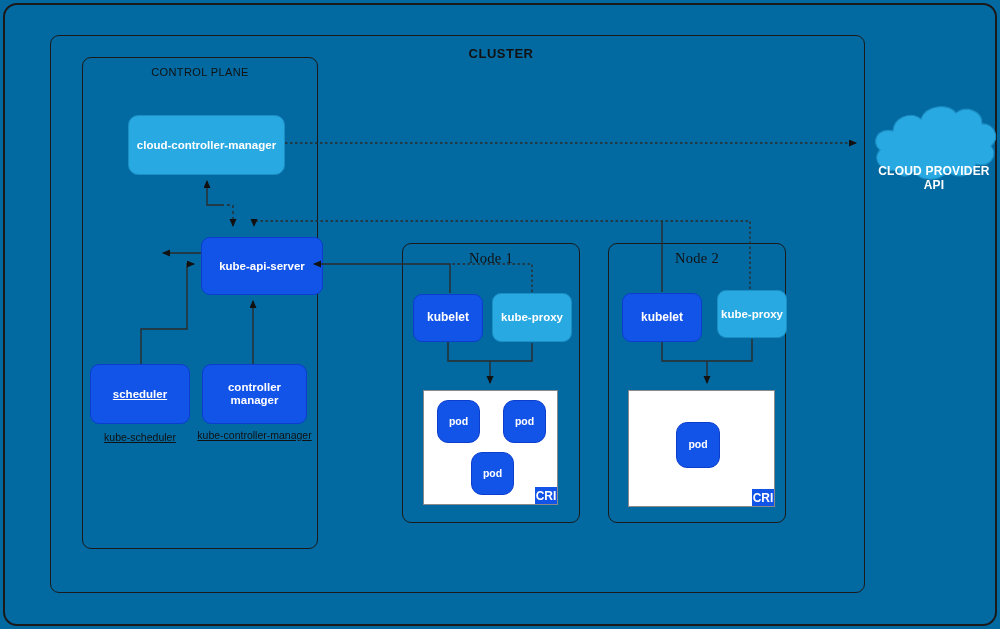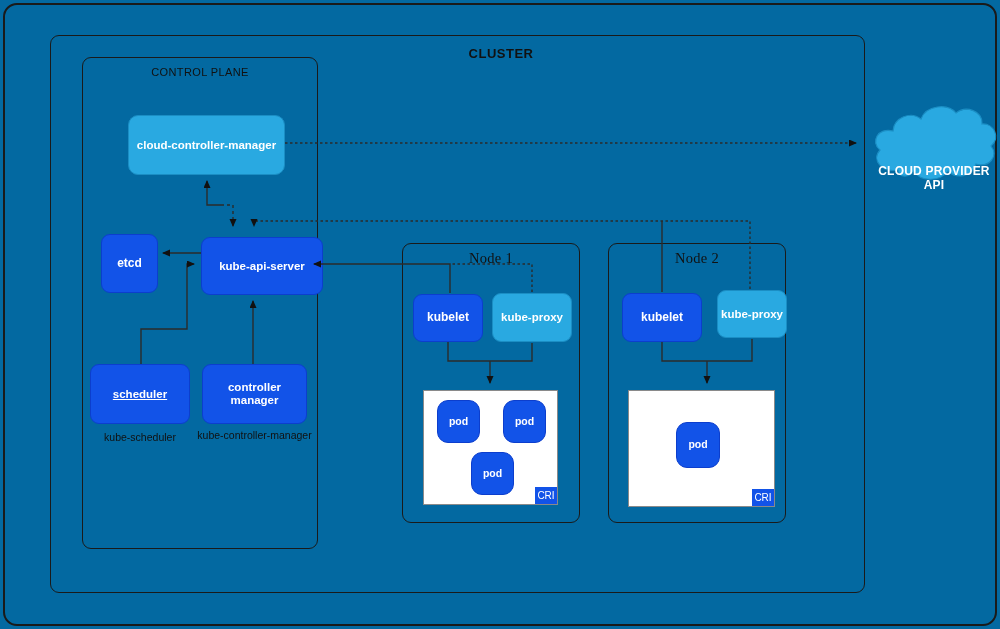--- a/index.html
+++ b/index.html
@@ -23,23 +23,23 @@
     position:absolute;display:flex;align-items:center;justify-content:center;
     border-radius:9px;color:#fff;font-weight:bold;font-size:11.5px;
     box-sizing:border-box;text-align:center;line-height:1.1;
   }
   .dark{background:#1253E8;border:1px solid #0c3ecd;}
   .light{background:#29A9E1;border:1px solid #1b8ec4;}
   .pod{border-radius:11px;font-size:10.5px;}
   .pods-wrap{border:1.2px solid #8a8a8a;box-sizing:border-box;background:#fff;}
   .cri{
     position:absolute;display:flex;align-items:center;justify-content:center;
-    background:#1253E8;color:#fff;font-weight:normal;font-size:10px;
+    background:#1253E8;color:#fff;font-weight:bold;font-size:12px;
   }
-  .caption{position:absolute;font-size:10.5px;color:#111;text-align:center;}
+  .caption{position:absolute;font-size:10.5px;color:#111;text-align:center;text-decoration:underline;}
   .cloud-label{
     position:absolute;color:#fff;font-weight:bold;font-size:12px;letter-spacing:.2px;
     text-align:center;width:100%;top:42px;margin-top:24px;
   }
   svg.overlay{position:absolute;left:0;top:0;pointer-events:none;}
 </style>
 </head>
 <body>
 
 <div class="stage">
@@ -49,21 +49,20 @@
   <div class="abs container" style="left:50px;top:35px;width:815px;height:558px;">
     <div class="container-title cluster-title" style="top:10px;left:370px;right:auto;width:160px;">CLUSTER</div>
   </div>
 
   <div class="abs container" style="left:82px;top:57px;width:236px;height:492px;">
     <div class="container-title">CONTROL PLANE</div>
   </div>
 
   <div class="box light" style="left:128px;top:115px;width:157px;height:60px;border-radius:10px;">cloud-controller-manager</div>
 
-  <div class="box dark" style="left:101px;top:234px;width:57px;height:59px;font-size:12px;">etcd</div>
 
   <div class="box dark" style="left:201px;top:237px;width:122px;height:58px;">kube-api-server</div>
 
   <div class="box dark" style="left:90px;top:364px;width:100px;height:60px;text-decoration:underline;">scheduler</div>
 
   <div class="box dark" style="left:202px;top:364px;width:105px;height:60px;">controller manager</div>
 
   <div class="caption" style="left:90px;top:431px;width:100px;">kube-scheduler</div>
   <div class="caption" style="left:182px;top:429px;width:145px;">kube-controller-manager</div>
 

